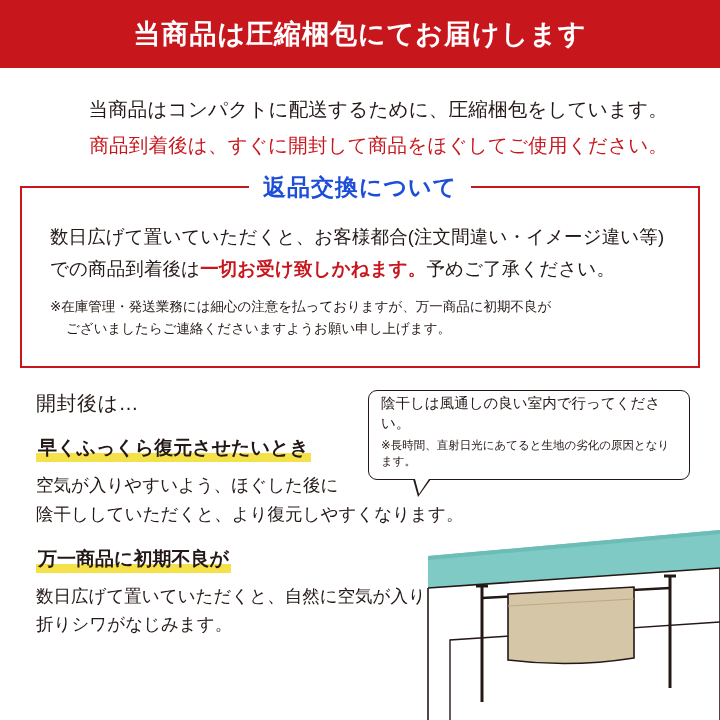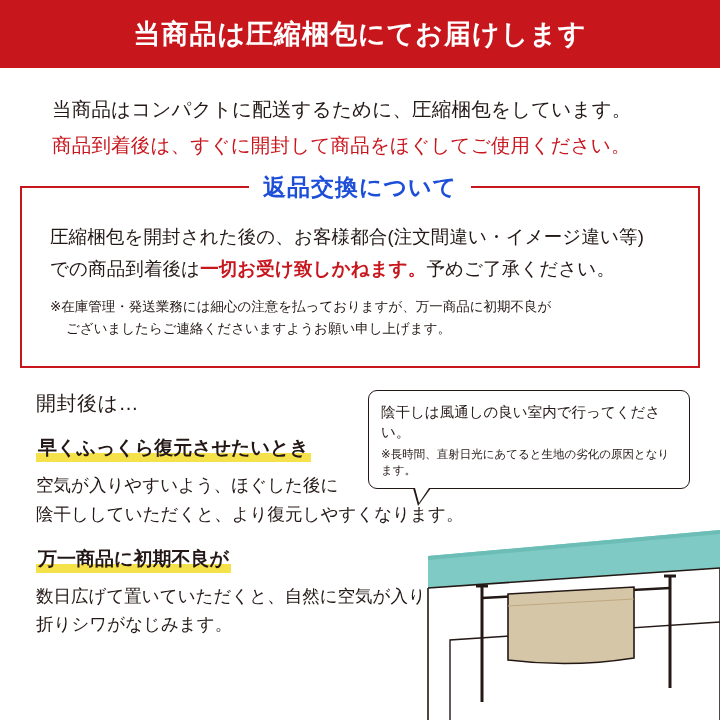--- a/index.html
+++ b/index.html
@@ -26,20 +26,21 @@
   .banner-title {
     color: #ffffff;
     font-size: 27px;
     font-weight: bold;
     letter-spacing: 1px;
   }
 
   
   .intro {
     padding: 26px 52px 0 52px;
+    text-align: right;
   }
   .intro-line1 {
     font-size: 19.5px;
     color: #231815;
     letter-spacing: 0.2px;
     line-height: 1.55;
   }
   .intro-line2 {
     font-size: 19.5px;
     color: #c8161d;
@@ -118,21 +119,21 @@
 
   
   .balloon {
     position: absolute;
     left: 368px;
     top: 22px;
     width: 322px;
     border: 1.6px solid #231815;
     border-radius: 9px;
     background: #ffffff;
-    padding: 12px 10px 10px 12px;
+    padding: 3px 10px 10px 12px;
     z-index: 5;
   }
   .balloon-main {
     font-size: 14.5px;
     color: #231815;
     line-height: 1.35;
   }
   .balloon-note {
     margin-top: 5px;
     font-size: 11.5px;
@@ -175,21 +176,21 @@
 
 <div class="intro">
   <div class="intro-line1">当商品はコンパクトに配送するために、圧縮梱包をしています。</div>
   <div class="intro-line2">商品到着後は、すぐに開封して商品をほぐしてご使用ください。</div>
 </div>
 
 <div class="return-box">
   <div class="return-box-title-wrap">
     <span class="return-box-title">返品交換について</span>
   </div>
-  <div class="rb-line">圧縮梱包を開封された後の、お客様都合(注文間違い・イメージ違い等)</div>
+  <div class="rb-line">数日広げて置いていただくと、お客様都合(注文間違い・イメージ違い等)</div>
   <div class="rb-line rb-line2">
     <span>での</span><span class="rb-black-bold">商品到着後は</span><span class="rb-red">一切お受け致しかねます。</span><span>予めご了承ください。</span>
   </div>
   <div class="rb-note">
     <span>※在庫管理・発送業務には細心の注意を払っておりますが、万一商品に初期不良が</span>
     <span class="rb-note-indent">ございましたらご連絡くださいますようお願い申し上げます。</span>
   </div>
 </div>
 
 <div class="after">

